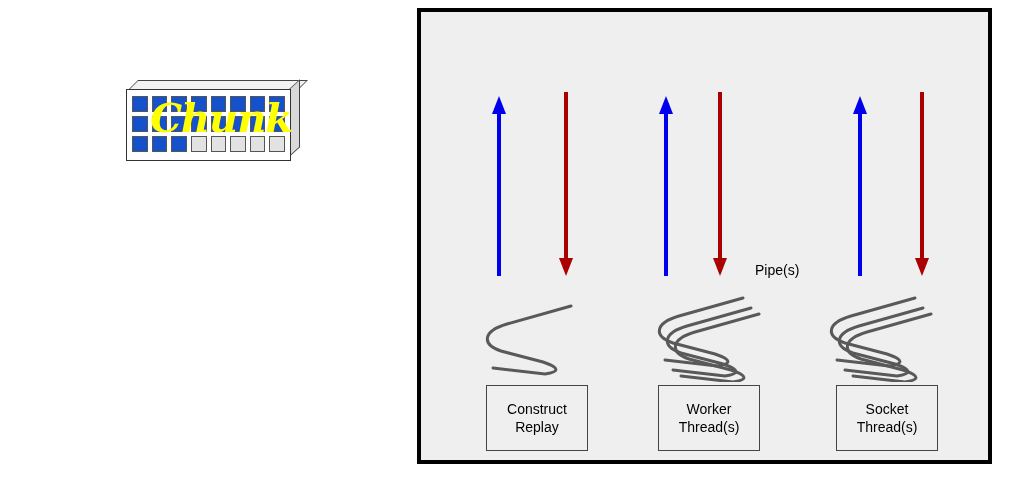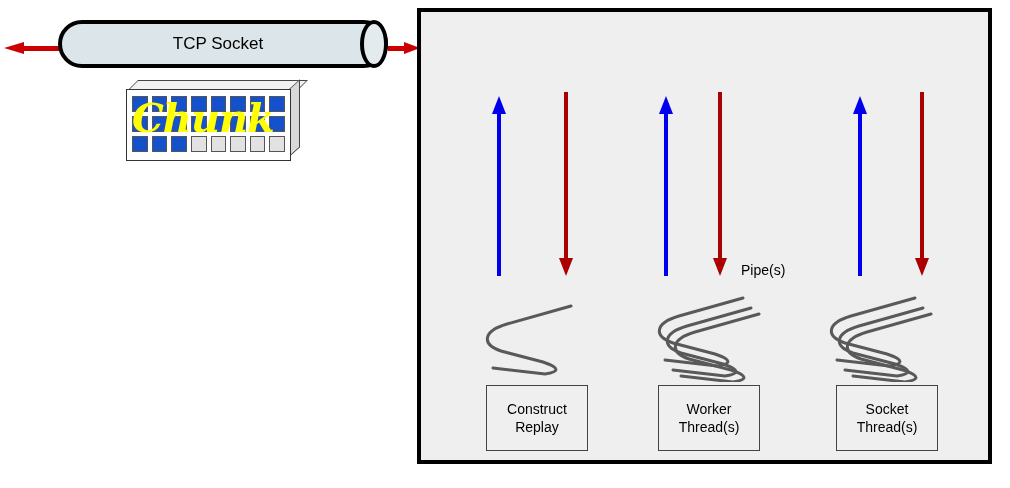--- a/index.html
+++ b/index.html
@@ -68,21 +68,21 @@
   .chunk-row:last-child{margin-bottom:0;}
   .cell{width:16px;height:16px;box-sizing:border-box;border:1px solid #555;}
   .cell.on{background:#1651cc;}
   .cell.off{background:#e2e2e2;}
   .chunk-word{
     position:absolute;left:14px;top:16px;width:160px;
     font-family:"DejaVu Serif", serif;
     font-style:italic;font-weight:bold;font-size:40px;
     color:#ffff00;
     letter-spacing:-1px;
-    text-align:left;
+    text-align:right;
     pointer-events:none;
     line-height:44px;
   }
 
   
   #panel{
     position:absolute;left:417px;top:8px;width:575px;height:456px;
     border:4px solid #000000;box-sizing:border-box;background:#efefef;
   }
   #panel-header{
@@ -96,55 +96,39 @@
   .v-arrow{position:absolute;width:14px;}
   .v-arrow .shaft{position:absolute;left:5px;width:4px;}
   .v-arrow .head{position:absolute;left:0;width:0;height:0;
      border-left:7px solid transparent;border-right:7px solid transparent;}
   .v-arrow.up .head{top:0;border-bottom:18px solid #0000ee;}
   .v-arrow.up .shaft{top:10px;bottom:0;background:#0000ee;}
   .v-arrow.down .head{bottom:0;border-top:18px solid #aa0000;}
   .v-arrow.down .shaft{top:0;bottom:10px;background:#aa0000;}
 
   .pipe-label{
-    position:absolute;font-size:14px;color:#000;white-space:nowrap;
+    position:absolute;font-size:14px;color:#000;white-space:nowrap;margin-left:14px;
   }
 
   
   .squiggle{position:absolute;}
 
   
   .thread-box{
     position:absolute;width:102px;height:66px;
     background:#efefef;border:1.5px solid #444;box-sizing:border-box;
     display:flex;align-items:center;justify-content:center;
     text-align:center;font-size:14px;line-height:18px;color:#000;
   }
 </style>
 </head>
 <body>
 
 <div id="stage">
 
-  <div id="socket-group">
-
-    <div class="h-arrow" id="arrow-out">
-      <div class="head"></div>
-      <div class="shaft"></div>
-    </div>
-
-    <div class="cyl-body"></div>
-    <div class="cyl-cap"></div>
-    <div class="cyl-label">TCP Socket</div>
-
-    <div class="h-arrow" id="arrow-in">
-      <div class="shaft"></div>
-      <div class="head"></div>
-    </div>
-  </div>
 
   <div id="chunk-group">
     <div class="chunk-3d-top"></div>
     <div class="chunk-3d-side"></div>
     <div class="chunk-face" id="chunk-grid">
         <div class="chunk-row">
           <div class="cell on"></div>
           <div class="cell on"></div>
           <div class="cell on"></div>
           <div class="cell on"></div>

